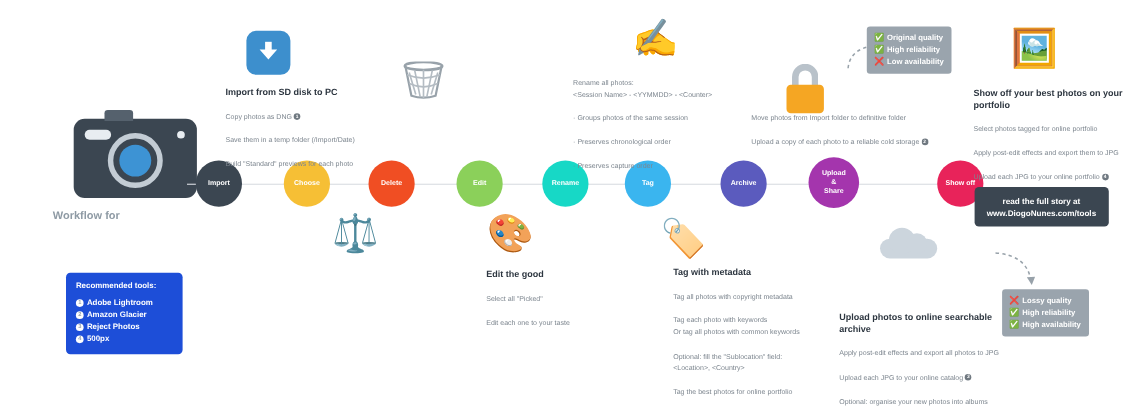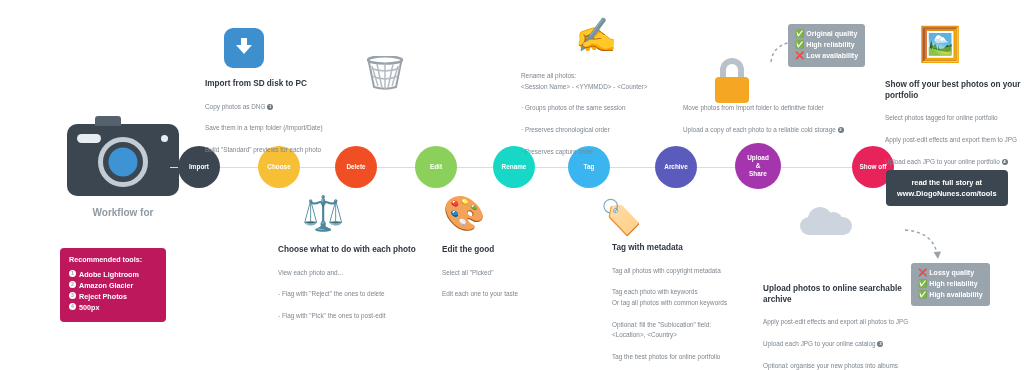--- a/index.html
+++ b/index.html
@@ -7,43 +7,43 @@
     width: 1024px; height: 370px;
     background: #ffffff;
     font-family: "Liberation Sans", sans-serif;
     overflow: hidden;
   }
   #root { position: relative; width: 1024px; height: 370px; }
 
   .abs { position: absolute; }
 
   
-  .camera-wrap { left: 48px; top: 124px; width: 150px; text-align: center; }
+  .camera-wrap { left: 48px; top: 108px; width: 150px; }
   .camera { position: relative; width: 112px; height: 72px; margin: 0 auto;
             background: #3b4651; border-radius: 10px; }
   .camera-hump { position: absolute; left: 28px; top: -8px; width: 26px; height: 10px;
                  background: #55616d; border-radius: 3px 3px 0 0; }
   .camera-vf { position: absolute; left: 10px; top: 10px; width: 24px; height: 9px;
                background: #e8edf1; border-radius: 5px; }
   .camera-dot { position: absolute; right: 11px; top: 11px; width: 7px; height: 7px;
                 background: #e8edf1; border-radius: 50%; }
   .camera-lens-o { position: absolute; left: 50%; top: 50%; transform: translate(-50%,-46%);
                    width: 50px; height: 50px; border-radius: 50%;
                    background: #3b4651; border: 5px solid #c3ccd4; }
   .camera-lens-i { position: absolute; left: 50%; top: 50%; transform: translate(-50%,-50%);
                    width: 29px; height: 29px; border-radius: 50%; background: #3d93d4; }
   .brand-title { margin-top: 10px; font-size: 10px; font-weight: bold; color: #8e9aa4;
                  line-height: 1.45; }
 
-  .tools-box { left: 60px; top: 248px; width: 106px; background: #be185d;
+  .tools-box { left: 60px; top: 248px; width: 106px; background: #1d4ed8;
                border-radius: 4px; padding: 7px 9px 8px 9px; color: #ffffff; }
   .tools-title { font-size: 7.2px; font-weight: bold; margin-bottom: 6px; }
   .tools-list { list-style: none; }
   .tools-list li { font-size: 7.2px; font-weight: bold; line-height: 1.52;
-                   display: flex; align-items: flex-start; gap: 3px; }
+                   display: flex; align-items: center; gap: 3px; }
   .num { display: inline-block; width: 7px; height: 7px; border-radius: 50%;
          background: #ffffff; color: #9aa4ad; font-size: 5.2px; font-weight: bold;
          line-height: 7px; text-align: center; flex: 0 0 auto; }
 
   
   .tl-line { left: 170px; top: 167px; width: 715px; height: 1px; background: #d9dde1; }
   .node { border-radius: 50%; display: flex; align-items: center; justify-content: center;
           color: #ffffff; font-size: 6.4px; font-weight: bold; text-align: center;
           line-height: 1.25; }
 
@@ -243,26 +243,20 @@
   <div class="abs" style="left:683px; top:91px; width:165px;">
       <div class="block-line">Move photos from Import folder to definitive folder</div>
       <div class="block-line">Upload a copy of each photo to a reliable cold storage <span class="inline-num">2</span></div>
     </div>
   <div class="abs" style="left:885px; top:80px; width:150px;">
       <div class="block-title">Show off your best photos on your portfolio</div>
       <div class="block-line">Select photos tagged for online portfolio</div>
       <div class="block-line">Apply post-edit effects and export them to JPG</div>
       <div class="block-line">Upload each JPG to your online portfolio <span class="inline-num">4</span></div>
     </div>
-  <div class="abs" style="left:278px; top:245px; width:140px;">
-      <div class="block-title">Choose what to do with each photo</div>
-      <div class="block-line">View each photo and...</div>
-      <div class="block-line">- Flag with "Reject" the ones to delete</div>
-      <div class="block-line">- Flag with "Pick" the ones to post-edit</div>
-    </div>
   <div class="abs" style="left:612px; top:243px; width:150px;">
       <div class="block-title">Tag with metadata</div>
       <div class="block-line">Tag all photos with copyright metadata</div>
       <div class="block-line">Tag each photo with keywords</div>
       <div class="block-line tight">Or tag all photos with common keywords</div>
       <div class="block-line">Optional: fill the "Sublocation" field:</div>
       <div class="block-line tight">&lt;Location&gt;, &lt;Country&gt;</div>
       <div class="block-line">Tag the best photos for online portfolio</div>
     </div>
   <div class="abs" style="left:442px; top:245px; width:125px;">

